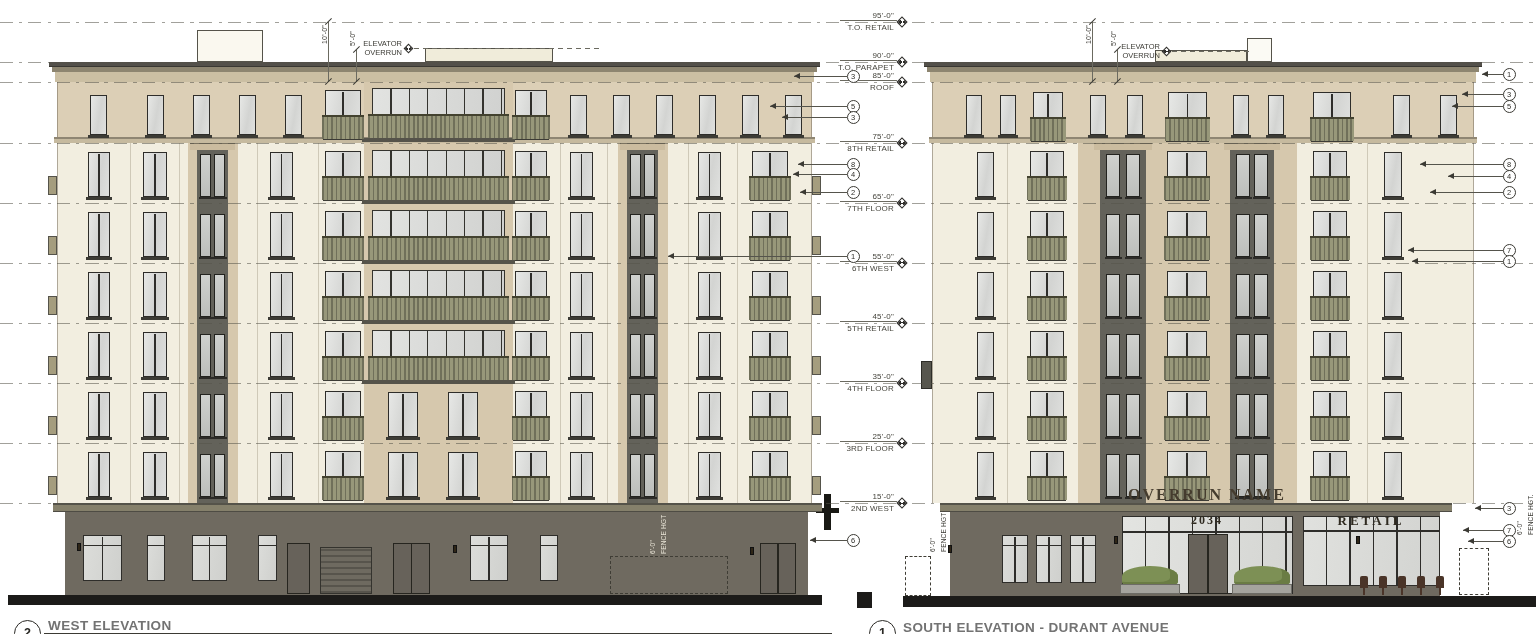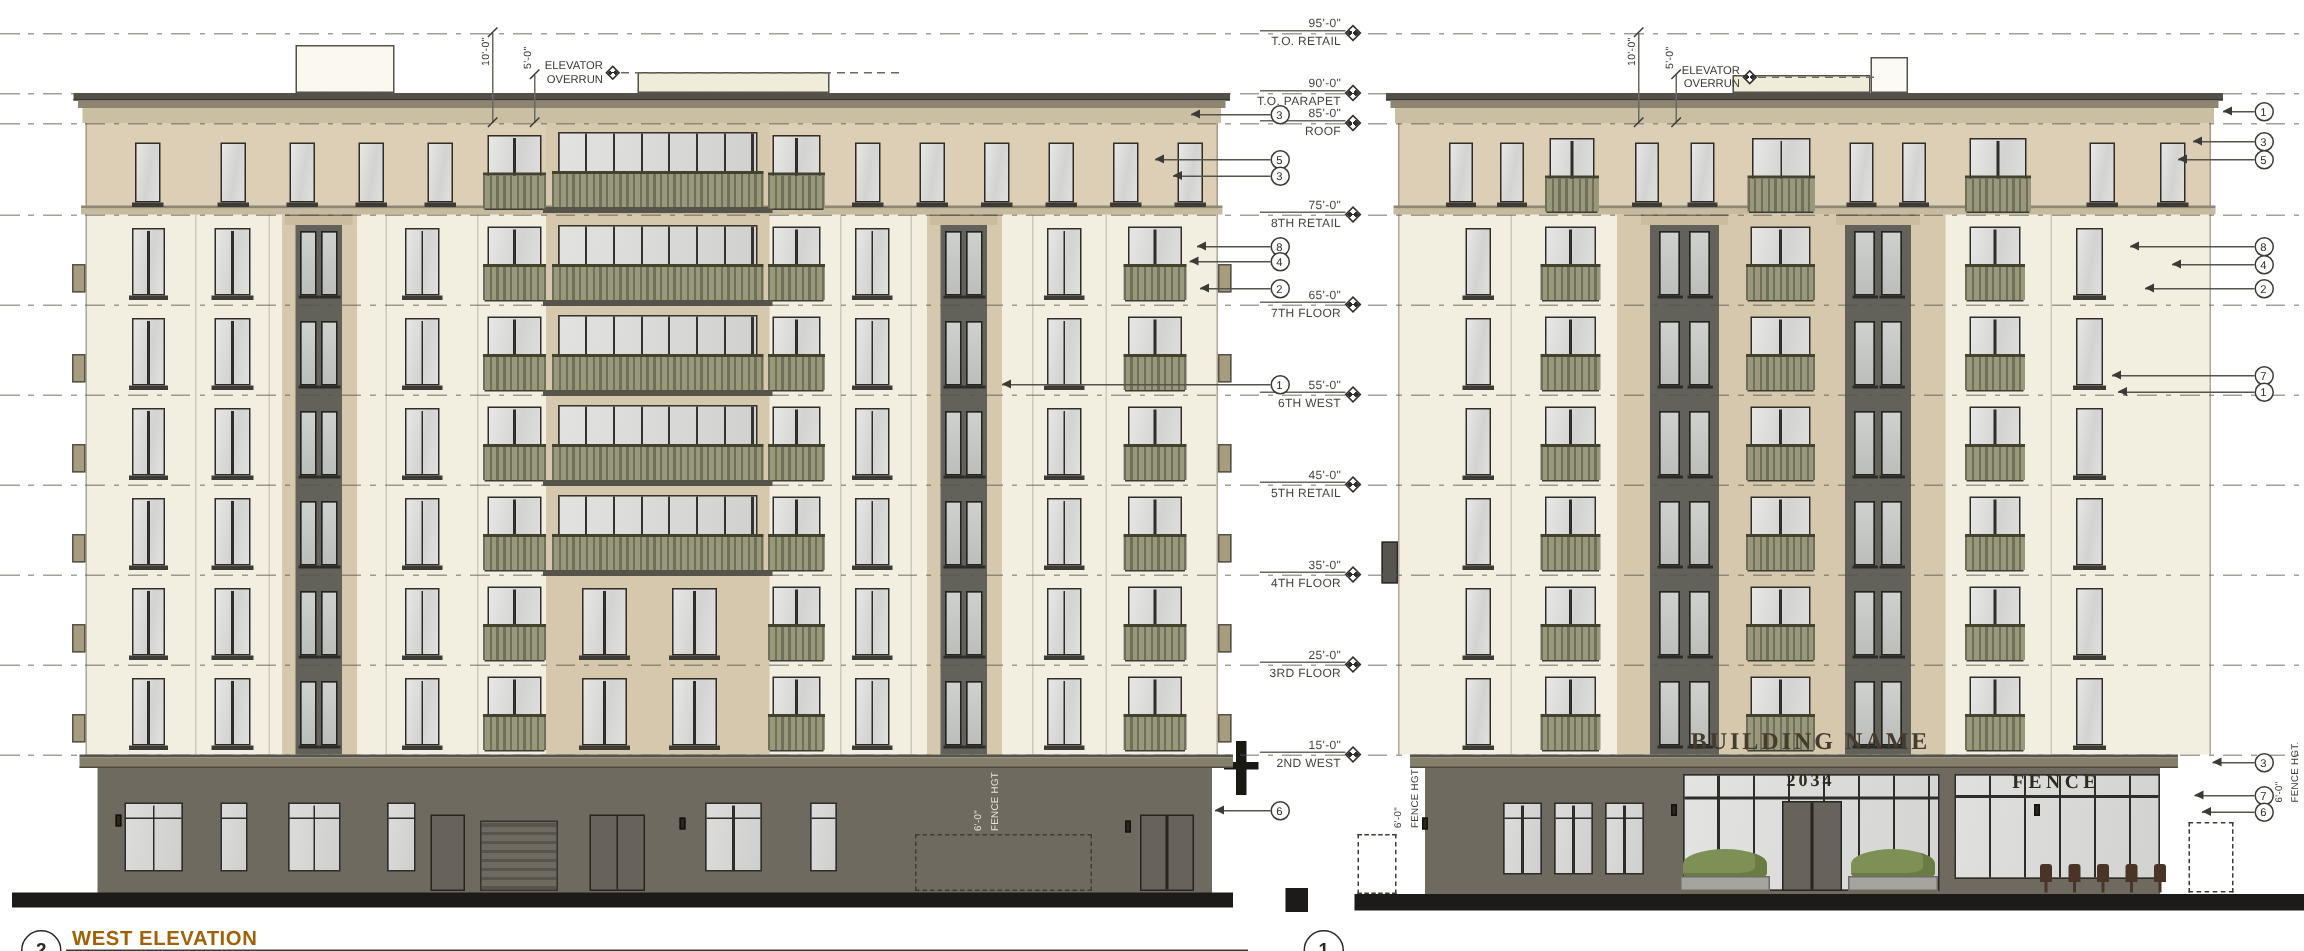--- a/index.html
+++ b/index.html
@@ -11,21 +11,21 @@
   .lvl-label-val,.lvl-label-name{
     position:absolute;font-size:8px;line-height:9px;text-align:right;
     color:#45443c;letter-spacing:.2px;white-space:nowrap;z-index:5;
   }
   .callout{
     position:absolute;width:13px;height:13px;border:1px solid #3b3a34;border-radius:50%;
     background:#fff;font-size:7.5px;line-height:11.5px;text-align:center;z-index:6;color:#2e2d28;
   }
   .rot{transform-origin:0 0;transform:rotate(-90deg);white-space:nowrap;}
   .small-dim{position:absolute;font-size:7px;color:#3b3a34;letter-spacing:.2px;z-index:5;}
-  .title-text{position:absolute;font-size:13.5px;font-weight:bold;color:#a16207;letter-spacing:.4px;z-index:6;white-space:nowrap;}
+  .title-text{position:absolute;font-size:13.5px;font-weight:bold;color:#737373;letter-spacing:.4px;z-index:6;white-space:nowrap;}
   .sheet-circle{
     position:absolute;width:27px;height:27px;border:1.4px solid #2a2925;border-radius:50%;
     background:#fff;text-align:center;font-size:12.5px;line-height:25px;font-weight:bold;z-index:6;color:#2a2925;
   }
   .serif-sign{position:absolute;font-family:"Liberation Serif",serif;font-weight:bold;text-align:center;z-index:4;color:#453c2e;white-space:nowrap;}
 </style>
 </head>
 <body>
 
 <div id="canvas">
@@ -598,23 +598,23 @@
     <div style="position: absolute; left: 1417px; top: 576px; width: 8px; height: 12px; background: rgb(74, 52, 40); border-radius: 2px 2px 0px 0px; z-index: 3;"></div>
     <div style="position: absolute; left: 1420px; top: 588px; width: 2px; height: 7px; background: rgb(74, 52, 40); z-index: 3;"></div>
     <div style="position: absolute; left: 1436px; top: 576px; width: 8px; height: 12px; background: rgb(74, 52, 40); border-radius: 2px 2px 0px 0px; z-index: 3;"></div>
     <div style="position: absolute; left: 1439px; top: 588px; width: 2px; height: 7px; background: rgb(74, 52, 40); z-index: 3;"></div>
     <div style="position: absolute; left: 948px; top: 545px; width: 4px; height: 8px; background: rgb(47, 38, 23); border: 0.8px solid rgb(17, 17, 17); z-index: 3;"></div>
     <div style="position: absolute; left: 1114px; top: 536px; width: 4px; height: 8px; background: rgb(47, 38, 23); border: 0.8px solid rgb(17, 17, 17); z-index: 3;"></div>
     <div style="position: absolute; left: 1356px; top: 536px; width: 4px; height: 8px; background: rgb(47, 38, 23); border: 0.8px solid rgb(17, 17, 17); z-index: 3;"></div>
     <div style="position: absolute; left: 905px; top: 556px; width: 26px; height: 40px; border: 1px dashed rgb(63, 61, 53); z-index: 2;"></div>
     <div style="position: absolute; left: 1459px; top: 548px; width: 30px; height: 47px; border: 1px dashed rgb(63, 61, 53); z-index: 2;"></div>
     <div style="position: absolute; left: 903px; top: 596px; width: 633px; height: 11px; background: rgb(28, 27, 25); z-index: 2;"></div>
-    <div class="serif-sign" style="position: absolute; left: 1107px; top: 486px; width: 200px; font-size: 16px; letter-spacing: 2px;">BUILDING NAME</div>
+    <div class="serif-sign" style="position: absolute; left: 1107px; top: 486px; width: 200px; font-size: 16px; letter-spacing: 2px;">OVERRUN NAME</div>
     <div class="serif-sign" style="position: absolute; left: 1167px; top: 513px; width: 80px; font-size: 12px; letter-spacing: 2px; z-index: 4; color: rgb(47, 42, 32);">2034</div>
-    <div class="serif-sign" style="position: absolute; left: 1311px; top: 513px; width: 120px; font-size: 13px; letter-spacing: 3px; z-index: 4; color: rgb(47, 42, 32);">FENCE</div>
+    <div class="serif-sign" style="position: absolute; left: 1311px; top: 513px; width: 120px; font-size: 13px; letter-spacing: 3px; z-index: 4; color: rgb(47, 42, 32);">RETAIL</div>
     <div class="lvl-label-val" style="position: absolute; left: 828px; top: 11px; width: 66px;">95'-0"</div>
     <div style="position: absolute; left: 840px; top: 20.4px; width: 57px; height: 0.8px; background: rgb(107, 106, 96); z-index: 5;"></div>
     <div class="lvl-label-name" style="position: absolute; left: 820px; top: 23px; width: 74px;">T.O. RETAIL</div>
     <div style="position: absolute; left: 898px; top: 17.5px; width: 8px; height: 8px; transform: rotate(45deg); border: 0.8px solid rgb(46, 45, 42); background: conic-gradient(rgb(46, 45, 42) 0deg, rgb(46, 45, 42) 25%, rgb(255, 255, 255) 25%, rgb(255, 255, 255) 50%, rgb(46, 45, 42) 50%, rgb(46, 45, 42) 75%, rgb(255, 255, 255) 75%); z-index: 5;"></div>
     <div class="lvl-label-val" style="position: absolute; left: 828px; top: 51px; width: 66px;">90'-0"</div>
     <div style="position: absolute; left: 840px; top: 60.4px; width: 57px; height: 0.8px; background: rgb(107, 106, 96); z-index: 5;"></div>
     <div class="lvl-label-name" style="position: absolute; left: 820px; top: 63px; width: 74px;">T.O. PARAPET</div>
     <div style="position: absolute; left: 898px; top: 57.5px; width: 8px; height: 8px; transform: rotate(45deg); border: 0.8px solid rgb(46, 45, 42); background: conic-gradient(rgb(46, 45, 42) 0deg, rgb(46, 45, 42) 25%, rgb(255, 255, 255) 25%, rgb(255, 255, 255) 50%, rgb(46, 45, 42) 50%, rgb(46, 45, 42) 75%, rgb(255, 255, 255) 75%); z-index: 5;"></div>
     <div class="lvl-label-val" style="position: absolute; left: 828px; top: 71px; width: 66px;">85'-0"</div>
     <div style="position: absolute; left: 840px; top: 80.4px; width: 57px; height: 0.8px; background: rgb(107, 106, 96); z-index: 5;"></div>
@@ -732,14 +732,15 @@
     <div class="small-dim rot" style="position: absolute; left: 649px; top: 554px; font-size: 6.5px; color: rgb(232, 228, 214);">6'-0"</div>
     <div class="small-dim rot" style="position: absolute; left: 660px; top: 554px; font-size: 6.5px; color: rgb(232, 228, 214);">FENCE HGT</div>
     <div class="small-dim rot" style="position: absolute; left: 929px; top: 552px; font-size: 6.5px;">6'-0"</div>
     <div class="small-dim rot" style="position: absolute; left: 940px; top: 552px; font-size: 6.5px;">FENCE HGT</div>
     <div class="small-dim rot" style="position: absolute; left: 1516px; top: 535px; font-size: 6.5px;">6'-0"</div>
     <div class="small-dim rot" style="position: absolute; left: 1527px; top: 535px; font-size: 6.5px;">FENCE HGT.</div>
     <div class="sheet-circle" style="position: absolute; left: 14px; top: 620px;">2</div>
     <div class="title-text" style="position: absolute; left: 48px; top: 618px;">WEST ELEVATION</div>
     <div style="position: absolute; left: 44px; top: 632.5px; width: 788px; height: 1px; background: rgb(59, 58, 52); z-index: 6;"></div>
     <div class="sheet-circle" style="position: absolute; left: 869px; top: 620px;">1</div>
+    <div class="title-text" style="position: absolute; left: 903px; top: 620px;">SOUTH ELEVATION - DURANT AVENUE</div>
     <div style="position: absolute; left: 899px; top: 633.5px; width: 637px; height: 1px; background: rgb(59, 58, 52); z-index: 6;"></div>
   </div>
 
 </body></html>

